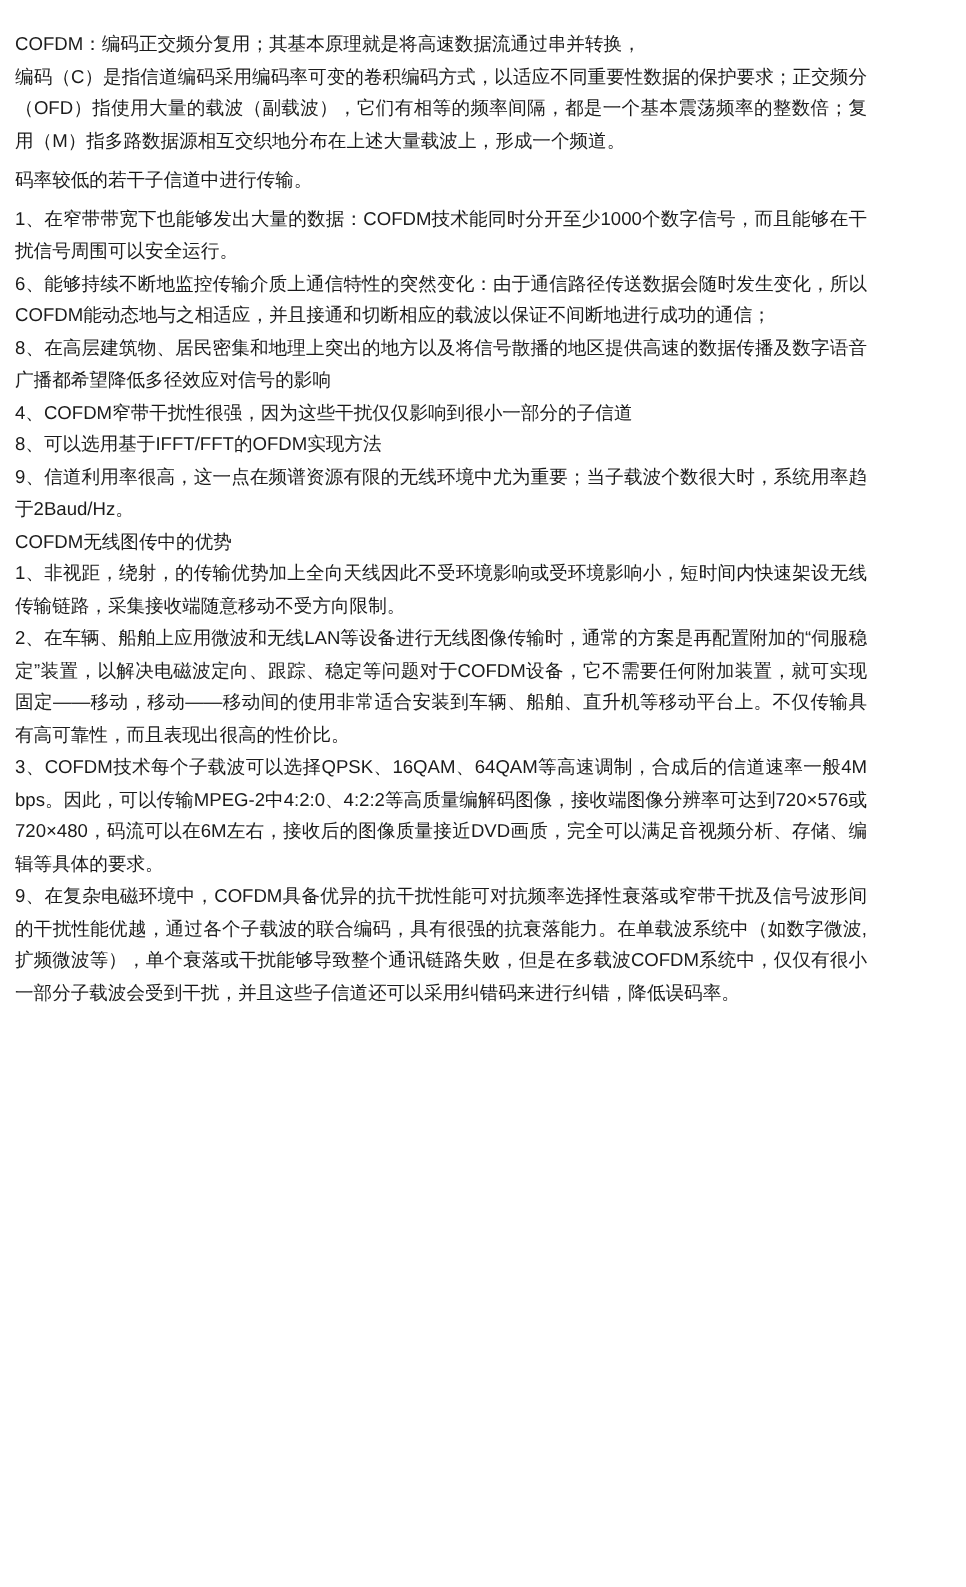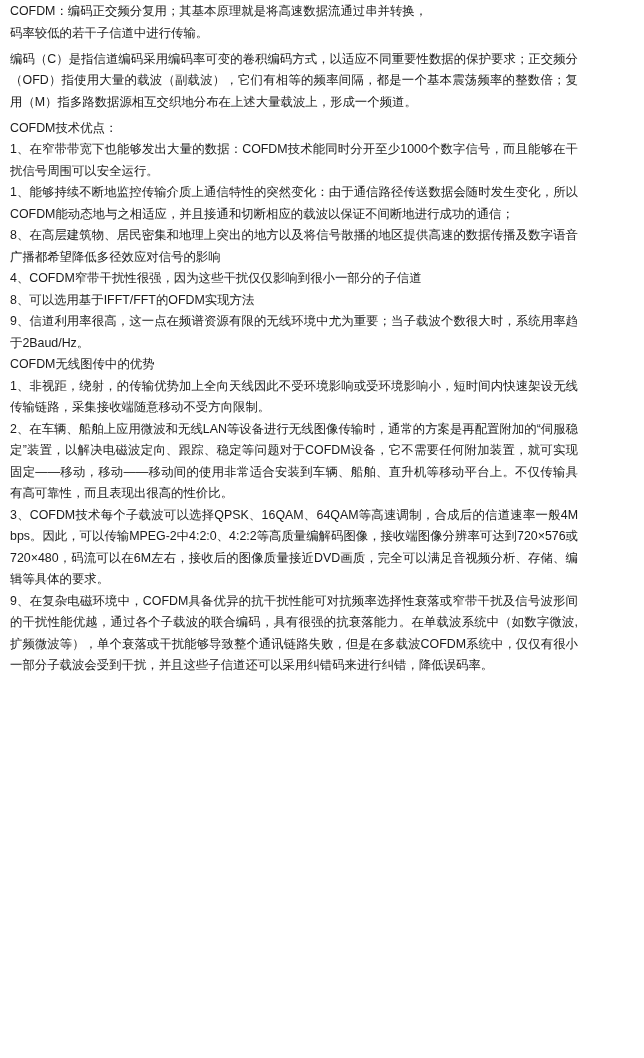--- a/index.html
+++ b/index.html
@@ -10,21 +10,21 @@
   body {
     width: 644px;
     height: 1058px;
     font-family: "Liberation Sans", "DejaVu Sans", sans-serif;
     color: #1b1b1b;
     font-size: 12.4px;
     line-height: 1.0;
     overflow: hidden;
   }
   #doc {
-    padding: 1px 10px 0 10px;
+    padding: 19px 10px 0 10px;
     box-sizing: border-box;
     width: 588px;
   }
   p.para {
     margin: 0 0 0 0;
     padding: 0;
     text-align: justify;
     text-justify: inter-ideograph;
     font-size: 12.4px;
     line-height: 21.5px;
@@ -33,25 +33,24 @@
   }
   p.gap {
     margin-bottom: 4.5px;
   }
 </style>
 </head>
 <body>
 
 <div id="doc">
   <p class="para">COFDM：编码正交频分复用；其基本原理就是将高速数据流通过串并转换，</p>
+  <p class="para gap">编码（C）是指信道编码采用编码率可变的卷积编码方式，以适应不同重要性数据的保护要求；正交频分（OFD）指使用大量的载波（副载波），它们有相等的频率间隔，都是一个基本震荡频率的整数倍；复用（M）指多路数据源相互交织地分布在上述大量载波上，形成一个频道。</p>
   <p class="para gap">码率较低的若干子信道中进行传输。</p>
-  <p class="para gap">编码（C）是指信道编码采用编码率可变的卷积编码方式，以适应不同重要性数据的保护要求；正交频分（OFD）指使用大量的载波（副载波），它们有相等的频率间隔，都是一个基本震荡频率的整数倍；复用（M）指多路数据源相互交织地分布在上述大量载波上，形成一个频道。</p>
-  <p class="para">COFDM技术优点：</p>
   <p class="para">1、在窄带带宽下也能够发出大量的数据：COFDM技术能同时分开至少1000个数字信号，而且能够在干扰信号周围可以安全运行。</p>
-  <p class="para">1、能够持续不断地监控传输介质上通信特性的突然变化：由于通信路径传送数据会随时发生变化，所以COFDM能动态地与之相适应，并且接通和切断相应的载波以保证不间断地进行成功的通信；</p>
+  <p class="para">6、能够持续不断地监控传输介质上通信特性的突然变化：由于通信路径传送数据会随时发生变化，所以COFDM能动态地与之相适应，并且接通和切断相应的载波以保证不间断地进行成功的通信；</p>
   <p class="para">8、在高层建筑物、居民密集和地理上突出的地方以及将信号散播的地区提供高速的数据传播及数字语音广播都希望降低多径效应对信号的影响</p>
   <p class="para">4、COFDM窄带干扰性很强，因为这些干扰仅仅影响到很小一部分的子信道</p>
   <p class="para">8、可以选用基于IFFT/FFT的OFDM实现方法</p>
   <p class="para">9、信道利用率很高，这一点在频谱资源有限的无线环境中尤为重要；当子载波个数很大时，系统用率趋于2Baud/Hz。</p>
   <p class="para">COFDM无线图传中的优势</p>
   <p class="para">1、非视距，绕射，的传输优势加上全向天线因此不受环境影响或受环境影响小，短时间内快速架设无线传输链路，采集接收端随意移动不受方向限制。</p>
   <p class="para">2、在车辆、船舶上应用微波和无线LAN等设备进行无线图像传输时，通常的方案是再配置附加的“伺服稳定”装置，以解决电磁波定向、跟踪、稳定等问题对于COFDM设备，它不需要任何附加装置，就可实现固定——移动，移动——移动间的使用非常适合安装到车辆、船舶、直升机等移动平台上。不仅传输具有高可靠性，而且表现出很高的性价比。</p>
   <p class="para">3、COFDM技术每个子载波可以选择QPSK、16QAM、64QAM等高速调制，合成后的信道速率一般4M bps。因此，可以传输MPEG-2中4:2:0、4:2:2等高质量编解码图像，接收端图像分辨率可达到720×576或720×480，码流可以在6M左右，接收后的图像质量接近DVD画质，完全可以满足音视频分析、存储、编辑等具体的要求。</p>
   <p class="para">9、在复杂电磁环境中，COFDM具备优异的抗干扰性能可对抗频率选择性衰落或窄带干扰及信号波形间的干扰性能优越，通过各个子载波的联合编码，具有很强的抗衰落能力。在单载波系统中（如数字微波,扩频微波等），单个衰落或干扰能够导致整个通讯链路失败，但是在多载波COFDM系统中，仅仅有很小一部分子载波会受到干扰，并且这些子信道还可以采用纠错码来进行纠错，降低误码率。</p>
 </div>

